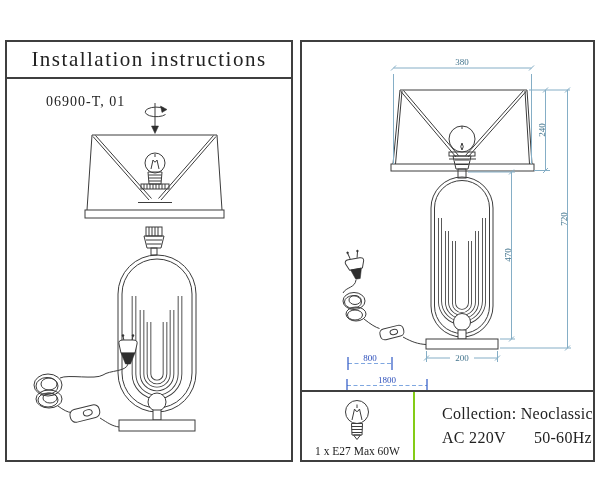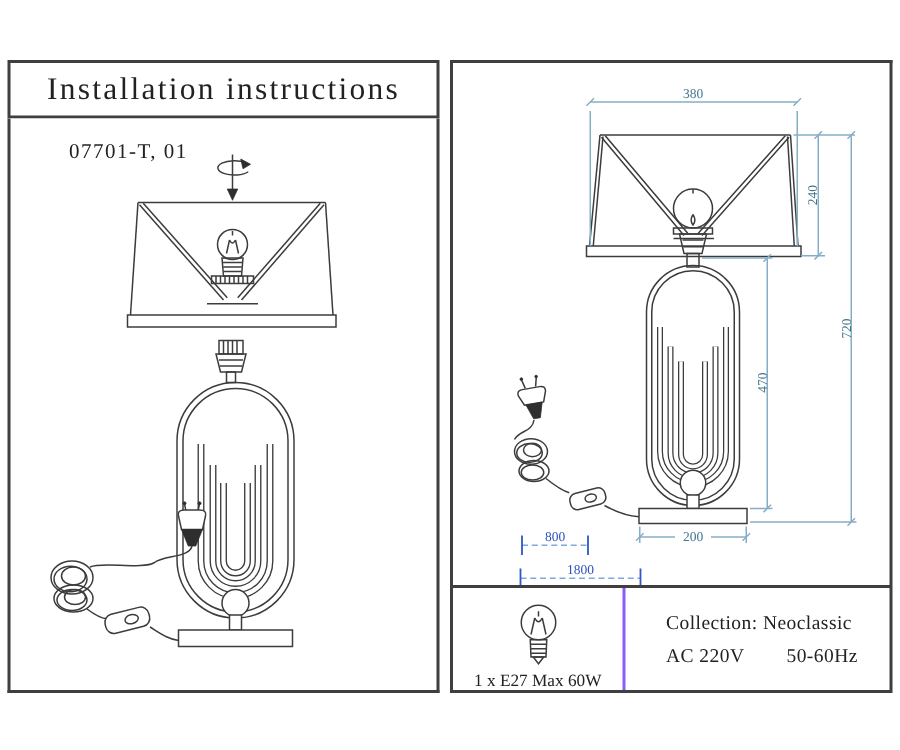--- a/index.html
+++ b/index.html
@@ -18,38 +18,38 @@
   .dark{fill:#2e2e2e;stroke:#2e2e2e;stroke-width:.5;}
   .uo{stroke:#3c3c3c;stroke-width:4.6;fill:none;}
   .ui{stroke:#fff;stroke-width:2.8;fill:none;}
   .uo2{stroke:#3c3c3c;stroke-width:4;fill:none;}
   .ui2{stroke:#fff;stroke-width:2.3;fill:none;}
   .dim{stroke:#85aec6;stroke-width:1;fill:none;}
   .dimtx{fill:#44758e;font-size:9px;font-family:"Liberation Serif","DejaVu Serif",serif;}
   .dimd{stroke:#7fa7e0;stroke-width:1;fill:none;stroke-dasharray:4 2.5;}
   .dimdt{stroke:#2e58c5;stroke-width:1.2;fill:none;}
   .dimdx{fill:#2e50bb;font-size:9px;font-family:"Liberation Serif","DejaVu Serif",serif;}
-  .cell-left{width:115px;border-right:2px solid #8b5cf6;box-sizing:border-box;display:flex;flex-direction:column;
-             align-items:center;justify-content:flex-end;padding-top:4px;}
+  .cell-left{width:115px;border-right:2px solid #84cc16;box-sizing:border-box;display:flex;flex-direction:column;
+             align-items:center;justify-content:center;padding-top:4px;}
   .cell-left .spec{font-size:11.5px;margin-top:2px;white-space:nowrap;}
   .cell-right{flex:1;display:flex;flex-direction:column;justify-content:center;padding-left:27px;gap:6px;}
-  .cell-right div{font-size:13px;letter-spacing:.3px;white-space:nowrap;}
+  .cell-right div{font-size:16px;letter-spacing:.3px;white-space:nowrap;}
   .freq{margin-left:28px;}
 </style>
 </head>
 <body>
 
 <div class="sheet">
 
   <div class="box" id="title-box">
     <span>Installation instructions</span>
   </div>
 
   <div class="box" id="left-box"></div>
-  <div id="model-no">07701-T, 01</div>
+  <div id="model-no">06900-T, 01</div>
 
   <svg class="absvg" style="left:5px;top:79px;" width="288" height="383" viewBox="5 79 288 383">
 
     <g>
       <path class="ln" d="M165.5,114.5 A11,4.8 0 1 1 164,108.5"></path>
       <path class="dark" d="M160.5,106 L167,109.5 L162,112.5 Z"></path>
       <path class="ln" d="M155,103 L155,127"></path>
       <path class="dark" d="M151.5,126 L155,133.5 L158.5,126 Z"></path>
     </g>
 

